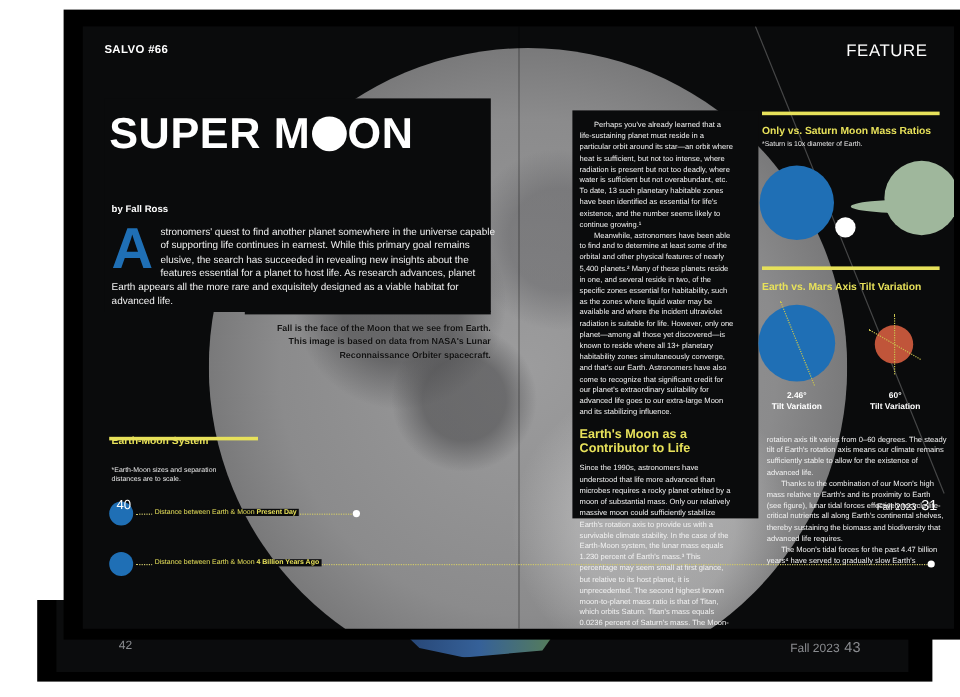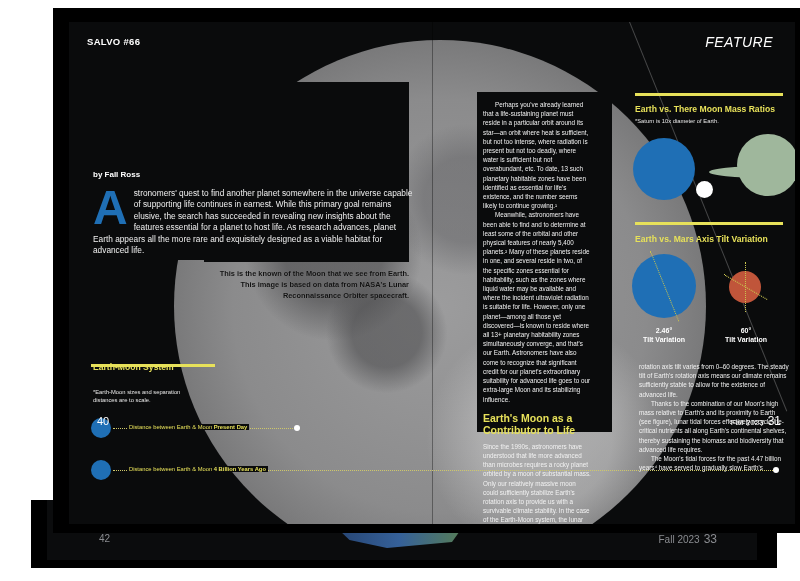--- a/index.html
+++ b/index.html
@@ -23,35 +23,35 @@
       radial-gradient(circle at 40% 55%, rgba(70,70,72,.55) 0 8%, transparent 14%),
       radial-gradient(circle at 30% 40%, rgba(60,60,62,.5) 0 10%, transparent 18%),
       radial-gradient(circle at 55% 30%, rgba(95,95,98,.45) 0 9%, transparent 16%),
       radial-gradient(circle at 70% 75%, rgba(225,225,225,.35) 0 12%, transparent 22%),
       radial-gradient(circle at 50% 50%, #9c9c9d 0%, #8b8b8c 55%, #6f6f70 80%, #4c4c4d 100%);
   }
   .gutter-line { position: absolute; left: 363px; top: 0; width: 1px; height: 502px; background: rgba(0,0,0,.35); }
   .diag-line { position: absolute; left: 560px; top: 0; width: 1px; height: 420px; background: rgba(180,180,180,.35); transform: rotate(-22deg); transform-origin: top left; }
 
   .magazine-tag { position: absolute; left: 18px; top: 14px; color: #fff; font-size: 9.5px; font-weight: bold; letter-spacing: .3px; }
-  .section-tag { position: absolute; right: 22px; top: 12px; color: #fff; font-size: 14px; letter-spacing: .5px; font-style: italic; }
+  .section-tag { position: absolute; right: 22px; top: 12px; color: #fff; font-size: 14px; letter-spacing: .5px; }
 
   .title-panel { position: absolute; left: 18px; top: 60px; width: 322px; height: 178px; background: #0a0b0c; }
   .title { position: absolute; left: 22px; top: 68px; color: #fff; font-size: 36px; font-weight: bold; letter-spacing: .5px; display: flex; align-items: center; }
   .title .o-dot { display: inline-block; width: 29px; height: 29px; border-radius: 50%; background: #fff; margin: 0 1px; }
   .subtitle { position: absolute; left: 24px; top: 111px; width: 300px; color: #e7e15a; font-size: 13.5px; font-style: italic; line-height: 17px; }
   .byline { position: absolute; left: 24px; top: 148px; color: #fff; font-size: 8px; font-weight: bold; }
 
   .intro { position: absolute; left: 24px; top: 166px; width: 320px; color: #f0f0f0; font-size: 8.3px; line-height: 11.4px; }
   .drop-cap { float: left; color: #1f6fb5; font-size: 48px; font-weight: bold; line-height: 40px; margin: 0 6px -2px 0; }
 
   .caption-bar { position: absolute; left: 135px; top: 237px; width: 205px; height: 3px; background: #0a0b0c; }
   .caption { position: absolute; left: 150px; top: 246px; width: 190px; color: #111; font-size: 7.4px; font-weight: bold; text-align: right; line-height: 11px; text-shadow: 0 0 1px rgba(255,255,255,.2); }
 
-  .col-mid { position: absolute; left: 408px; top: 70px; width: 135px; height: 340px; background: #0a0b0c; padding: 8px 20px 6px 6px; color: #f2f2f2; font-size: 6.3px; line-height: 9.2px; }
+  .col-mid { position: absolute; left: 408px; top: 70px; width: 155px; height: 340px; background: #0a0b0c; padding: 8px 20px 6px 6px; color: #f2f2f2; font-size: 6.3px; line-height: 9.2px; }
   .col-mid p { text-indent: 12px; }
   .col-mid p.noindent { text-indent: 0; }
   .col-mid h3 { color: #e7e15a; font-size: 10.5px; line-height: 12px; margin: 8px 0 6px 0; font-weight: bold; }
 
   .yellow-rule { position: absolute; height: 3px; background: #e7e15a; }
   .sidebar-head { position: absolute; color: #e7e15a; font-size: 8.6px; font-weight: bold; }
   .sidebar-note { position: absolute; color: #e8e8e8; font-size: 5.8px; line-height: 8px; }
 
   .earth-dot { position: absolute; width: 20px; height: 20px; border-radius: 50%; background: #1f6fb5; }
   .dist-line { position: absolute; height: 0; border-top: 1px dotted #cfc86a; }
@@ -73,44 +73,49 @@
   .folio-right .num { font-size: 12px; margin-left: 4px; }
 </style>
 </head>
 <body>
 
 <div class="under-spread">
   <div class="under-inner">
     <div class="earth-sliver"></div>
     <div class="under-folio-left">42</div>
     <div class="under-folio-right">
-      <span>Fall 2023</span><span class="num">33</span>
+      <span>Fall 2023</span><span class="num">43</span>
     </div>
   </div>
 </div>
 
 <div class="spread">
   <div class="spread-inner">
 
     <div class="moon"></div>
     <div class="gutter-line"></div>
     <div class="diag-line"></div>
 
     <div class="magazine-tag">SALVO #66</div>
     <div class="section-tag">FEATURE</div>
 
     <div class="title-panel"></div>
+    <div class="title">
+      <span>SUPER M</span>
+        <span class="o-dot"></span>
+        <span>ON</span>
+    </div>
     <div class="byline">by Fall Ross</div>
 
     <div class="intro">
       <span class="drop-cap">A</span><span>stronomers' quest to find another planet somewhere in the universe capable of supporting life continues in earnest. While this primary goal remains elusive, the search has succeeded in revealing new insights about the features essential for a planet to host life. As research advances, planet Earth appears all the more rare and exquisitely designed as a viable habitat for advanced life.</span>
     </div>
 
     <div class="caption-bar"></div>
-    <div class="caption">This is the known of the Moon that we see from Earth. This image is based on data from NASA's Lunar Reconnaissance Orbiter spacecraft.</div>
+    <div class="caption">Fall is the face of the Moon that we see from Earth. This image is based on data from NASA's Lunar Reconnaissance Orbiter spacecraft.</div>
 
     <div class="col-mid">
       <p>Perhaps you've already learned that a life-sustaining planet must reside in a particular orbit around its star—an orbit where heat is sufficient, but not too intense, where radiation is present but not too deadly, where water is sufficient but not overabundant, etc. To date, 13 such planetary habitable zones have been identified as essential for life's existence, and the number seems likely to continue growing.¹</p>
       <p>Meanwhile, astronomers have been able to find and to determine at least some of the orbital and other physical features of nearly 5,400 planets.² Many of these planets reside in one, and several reside in two, of the specific zones essential for habitability, such as the zones where liquid water may be available and where the incident ultraviolet radiation is suitable for life. However, only one planet—among all those yet discovered—is known to reside where all 13+ planetary habitability zones simultaneously converge, and that's our Earth. Astronomers have also come to recognize that significant credit for our planet's extraordinary suitability for advanced life goes to our extra-large Moon and its stabilizing influence.</p>
       <h3>Earth's Moon as a Contributor to Life</h3>
       <p class="noindent">Since the 1990s, astronomers have understood that life more advanced than microbes requires a rocky planet orbited by a moon of substantial mass. Only our relatively massive moon could sufficiently stabilize Earth's rotation axis to provide us with a survivable climate stability. In the case of the Earth-Moon system, the lunar mass equals 1.230 percent of Earth's mass.³ This percentage may seem small at first glance, but relative to its host planet, it is unprecedented. The second highest known moon-to-planet mass ratio is that of Titan, which orbits Saturn. Titan's mass equals 0.0236 percent of Saturn's mass. The Moon-to-Earth mass ratio is 52 times greater.</p>
       <p>The relative massiveness of our Moon maintains Earth's slight rotation axis tilt variation of 22.04 to 24.50 degrees. By comparison, Mars's</p>
     </div>
 
     <div class="yellow-rule" style="left:22px; top:342px; width:124px;"></div>
@@ -125,21 +130,21 @@
     <div class="moon-dot" style="left:225px; top:403px;"></div>
 
     <div class="earth-dot" style="left:22px; top:438px;"></div>
     <div class="dist-line" style="left:44px; top:448px; width:660px;"></div>
     <div class="dist-label" style="left:58px; top:444px; background:#0a0b0c; padding:0 2px;">
       <span>Distance between Earth &amp; Moon </span><b>4 Billion Years Ago</b>
     </div>
     <div class="moon-dot" style="left:704px; top:445px;"></div>
 
     <div class="yellow-rule" style="left:566px; top:71px; width:148px;"></div>
-    <div class="sidebar-head" style="left:566px; top:82px;">Earth vs. There Moon Mass Ratios</div>
+    <div class="sidebar-head" style="left:566px; top:82px;">Only vs. Saturn Moon Mass Ratios</div>
     <div class="sidebar-note" style="left:566px; top:95px;">*Saturn is 10x diameter of Earth.</div>
 
     <div class="planet" style="left:564px; top:116px; width:62px; height:62px; background:#1f6fb5;"></div>
     <div class="planet" style="left:627px; top:159px; width:17px; height:17px; background:#fff;"></div>
     <div class="saturn-ring" style="left:640px; top:144px; width:116px; height:12px;"></div>
     <div class="planet" style="left:668px; top:112px; width:62px; height:62px; background:#9fb79c;"></div>
 
     <div class="yellow-rule" style="left:566px; top:200px; width:148px;"></div>
     <div class="sidebar-head" style="left:566px; top:212px;">Earth vs. Mars Axis Tilt Variation</div>
 

